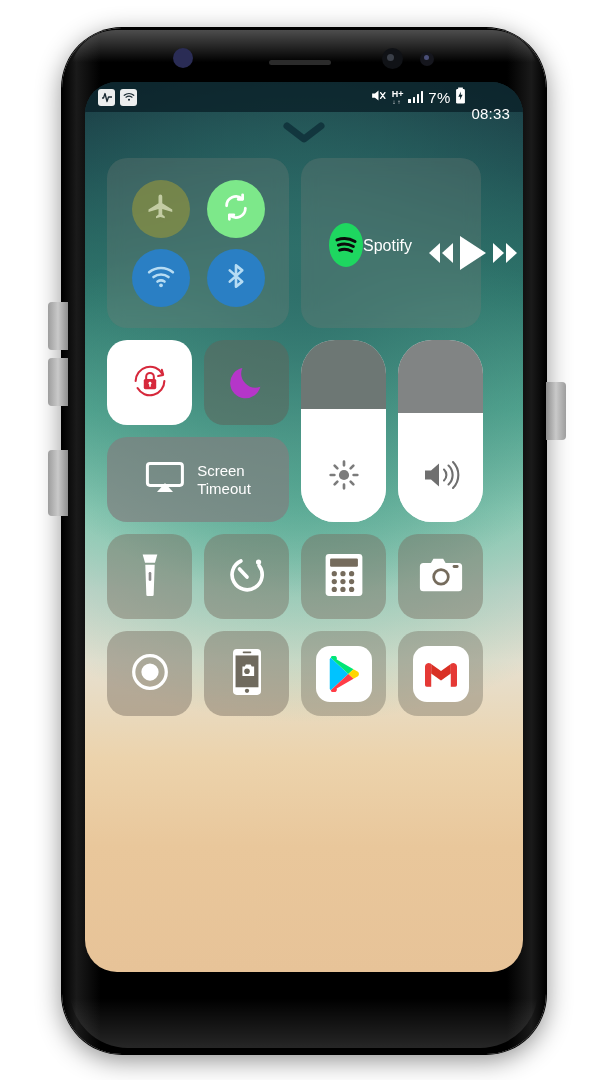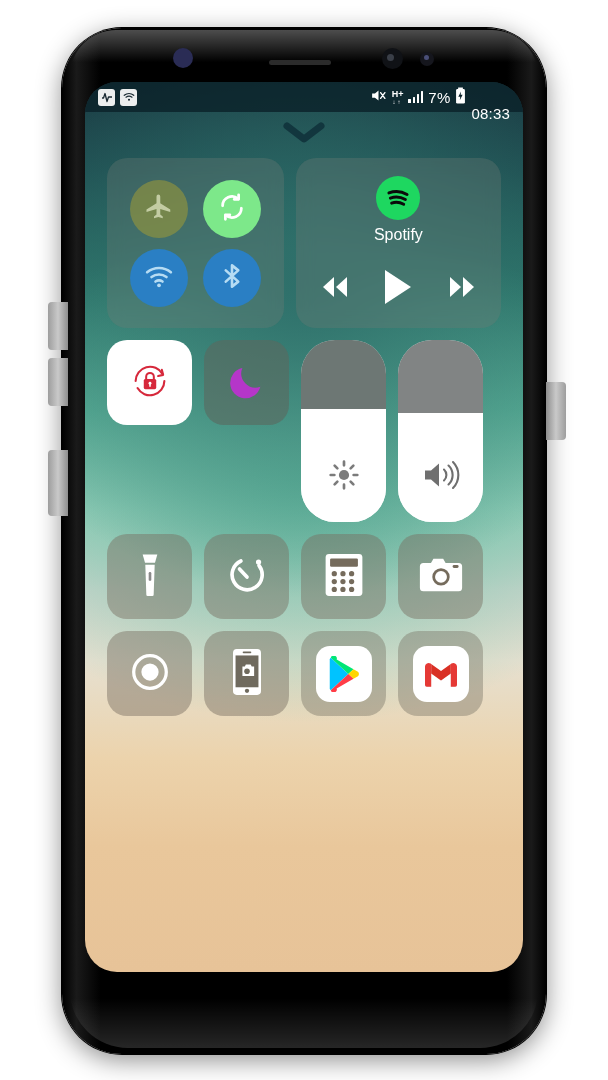--- a/index.html
+++ b/index.html
@@ -102,22 +102,22 @@
   #panel-connectivity{ width:182px; height:170px; padding:16px; display:grid;
     grid-template-columns:1fr 1fr; grid-template-rows:1fr 1fr; place-items:center; }
   .conn-btn{ width:58px; height:58px; border-radius:50%;
     display:flex; align-items:center; justify-content:center; }
   #conn-airplane{ background:rgba(150,150,60,.62); }
   #conn-sync{ background:#7de88a; }
   #conn-wifi{ background:#2a7fc4; }
   #conn-bluetooth{ background:#2a7fc4; }
 
   
-  #panel-music{ width:212px; height:170px; padding:14px 10px;
-    display:flex; flex-direction:column; align-items:center; }
+  #panel-music{ width:180px; height:170px; padding:14px 28px;
+    display:flex; flex-direction:row; align-items:center; }
   #spotify-logo{ width:44px; height:44px; border-radius:50%; background:#1ed760;
     display:flex; align-items:center; justify-content:center; margin-top:4px;}
   #spotify-label{ color:#fff; font-size:16px; margin-top:6px; }
   #music-controls{ display:flex; align-items:center; justify-content:space-between;
     width:100%; padding:0 14px; margin-top:24px; }
   .mc-btn{ cursor:pointer; }
 
   
   #row-toggles{ display:flex; gap:12px; align-items:flex-start; }
   #toggles-left{ display:flex; flex-direction:column; gap:12px; width:182px; }
@@ -326,20 +326,32 @@
             </div>
             <div class="square-tile" id="tile-dnd">
               <span>
                 <svg width="40" height="40" viewBox="0 0 24 24">
                   <path d="M20 15.5A8.6 8.6 0 0 1 9.2 4.2 9.2 9.2 0 1 0 20 15.5z" fill="#b536c9"></path>
                 </svg>
               </span>
             </div>
           </div>
 
+          <div id="tile-screen-timeout">
+            <span>
+              <svg width="40" height="34" viewBox="0 0 40 34" fill="none">
+                <rect x="2.4" y="2.4" width="35" height="22" rx="2.6" stroke="#ffffff" stroke-width="3"></rect>
+                <path d="M20 22l8 9H12z" fill="#ffffff"></path>
+              </svg>
+            </span>
+            <span id="screen-timeout-label">
+              <div>Screen</div>
+              <div>Timeout</div>
+            </span>
+          </div>
         </div>
 
         <div class="slider" id="slider-brightness">
           <div class="slider-track-empty" style="height:38%"></div>
           <div class="slider-fill">
             <span>
               <svg width="34" height="34" viewBox="0 0 24 24" fill="none" stroke="#7b7b7b" stroke-width="1.9" stroke-linecap="round">
                 <circle cx="12" cy="12" r="3.6" fill="#7b7b7b" stroke="none"></circle>
                 <path d="M12 2.6v2.6M12 18.8v2.6M2.6 12h2.6M18.8 12h2.6M5.4 5.4l1.9 1.9M16.7 16.7l1.9 1.9M18.6 5.4l-1.9 1.9M7.3 16.7l-1.9 1.9"></path>
               </svg>

